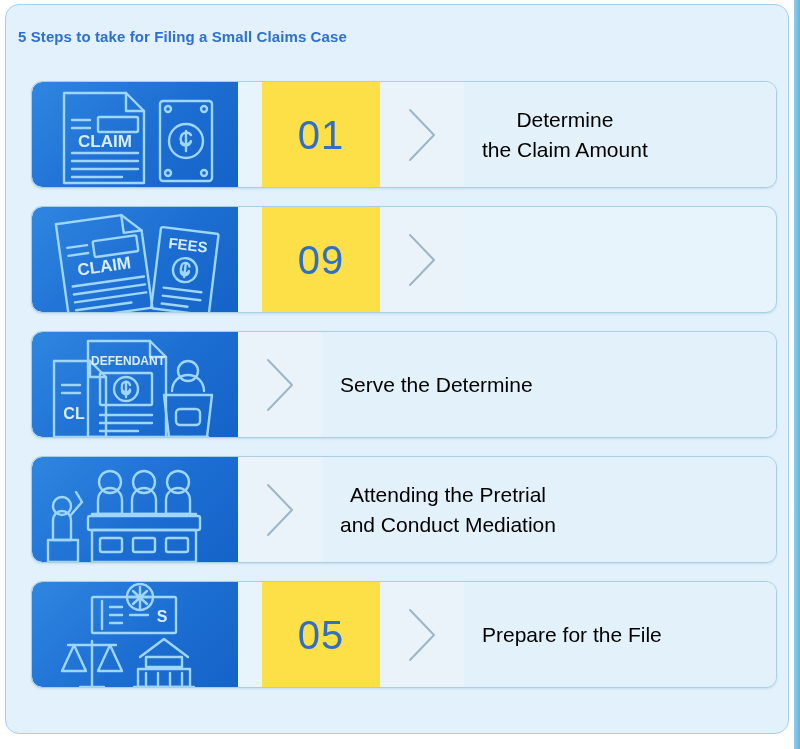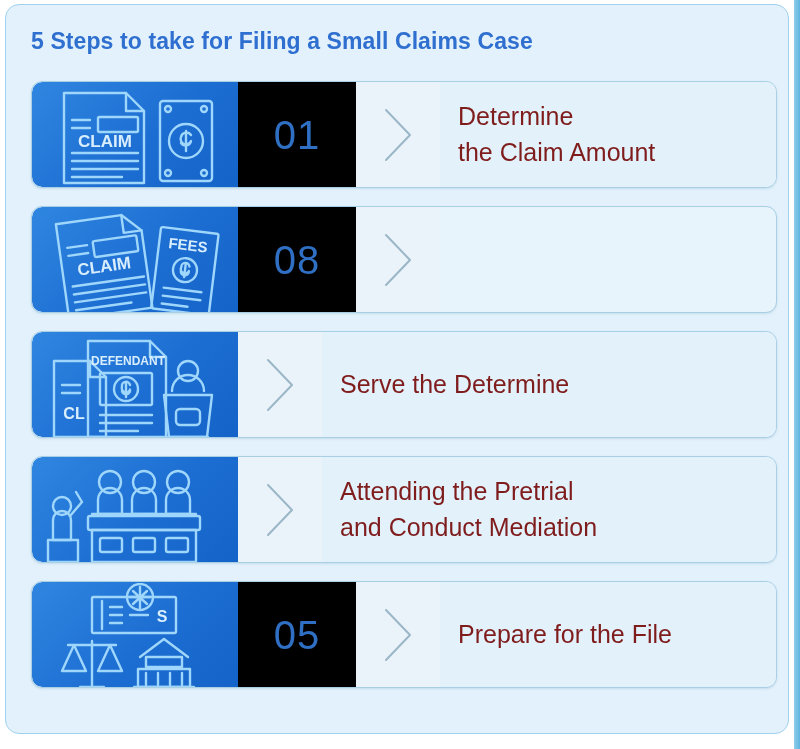--- a/index.html
+++ b/index.html
@@ -30,23 +30,23 @@
     position: absolute;
     right: 0px;
     top: 0px;
     width: 6px;
     height: 749px;
     background: linear-gradient(to right, #8fcdea, #5fb4e0);
   }
 
   .page-title {
     position: absolute;
-    left: 25px;
+    left: 12px;
     top: 23px;
-    font-size: 23px;
+    font-size: 15px;
     font-weight: bold;
     color: #2e6fd0;
     letter-spacing: 0.1px;
     white-space: nowrap;
   }
 
   .steps-list {
     position: absolute;
     left: 25px;
     top: 76px;
@@ -80,24 +80,25 @@
     left: 50%;
     top: 50%;
     transform: translate(-50%, -50%);
     display: block;
   }
 
   .number-cell {
     position: relative;
     width: 118px;
     flex: 0 0 118px;
-    background: #000000;
+    background: #fde047;
     display: flex;
     align-items: center;
     justify-content: center;
+    margin-left: 24px;
   }
   .step-number {
     font-size: 40px;
     font-weight: 300;
     color: #2f6fc4;
     letter-spacing: 1px;
     line-height: 1;
   }
 
   .chevron-cell {
@@ -112,24 +113,25 @@
 
   .label-cell {
     flex: 1 1 auto;
     background: #e3f1fb;
     display: flex;
     align-items: center;
     padding-left: 18px;
     padding-right: 16px;
   }
   .step-label {
-    font-size: 25px;
-    color: #7f1d1d;
+    font-size: 21px;
+    color: #000000;
     line-height: 1.42;
     white-space: pre-line;
+    text-align: center;
   }
 
   .step-card:last-child { margin-bottom: 0; }
 </style>
 </head>
 <body>
 
 <div class="page-frame">
 
   <div class="page-title">5 Steps to take for Filing a Small Claims Case</div>
@@ -182,21 +184,21 @@
           <g transform="rotate(7 144 62)">
             <rect x="116" y="22" width="58" height="82" rx="2"></rect>
             <text x="145" y="42" font-family="Liberation Sans, sans-serif" font-size="15" font-weight="bold" fill="#d8eefd" stroke="none" text-anchor="middle">FEES</text>
             <circle cx="145" cy="62" r="12"></circle>
             <path d="M145 55 v14 M149 58 a4 4 0 0 0 -8 1.5 a3.6 3.6 0 0 0 8 3 a4 4 0 0 1 -8 1.5"></path>
             <path d="M126 82 h38 M126 90 h38 M126 98 h26"></path>
           </g>
         </svg>
       </div>
       <div class="number-cell">
-        <span class="step-number">08</span>
+        <span class="step-number">09</span>
       </div>
       <div class="chevron-cell">
         <svg width="34" height="58" viewBox="0 0 34 58" fill="none" stroke="#9bb6c7" stroke-width="2" stroke-linecap="round" stroke-linejoin="round">
           <path d="M5 4 L29 29 L5 54"></path>
         </svg>
       </div>
     </div>
 
     <div class="step-card">
       <div class="icon-panel">

